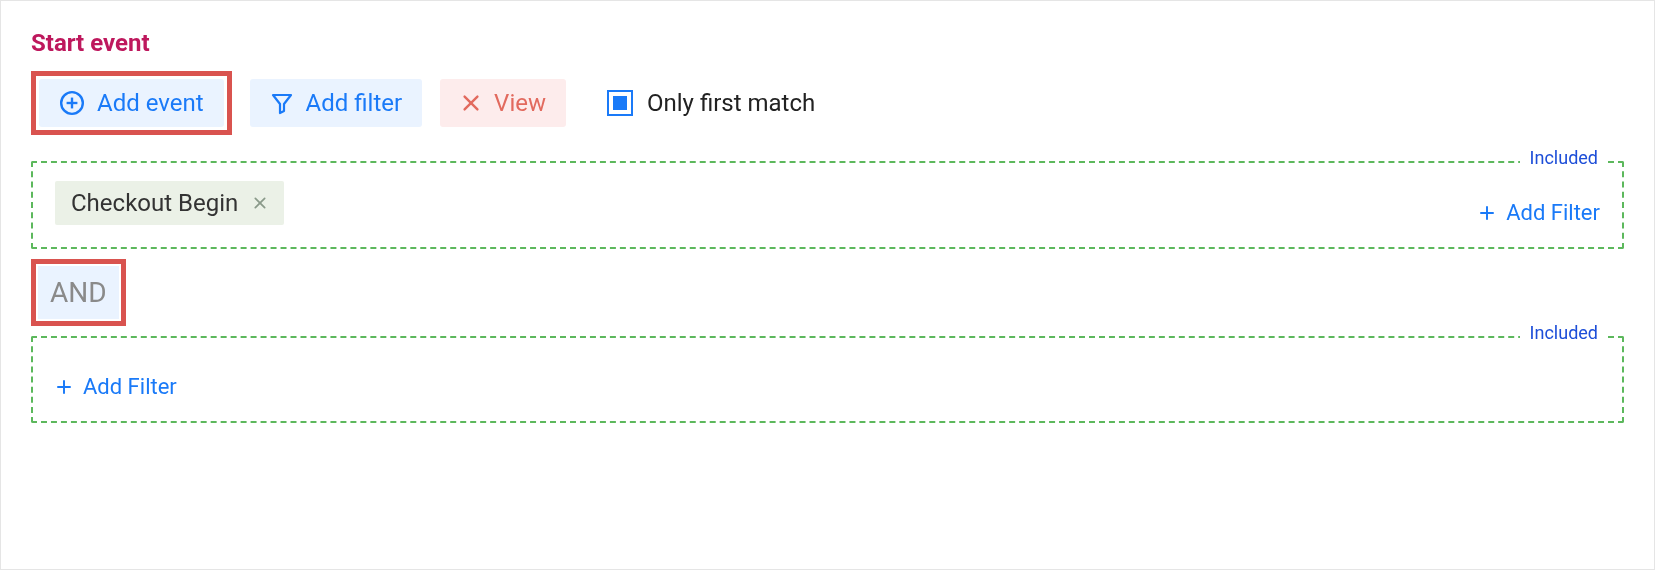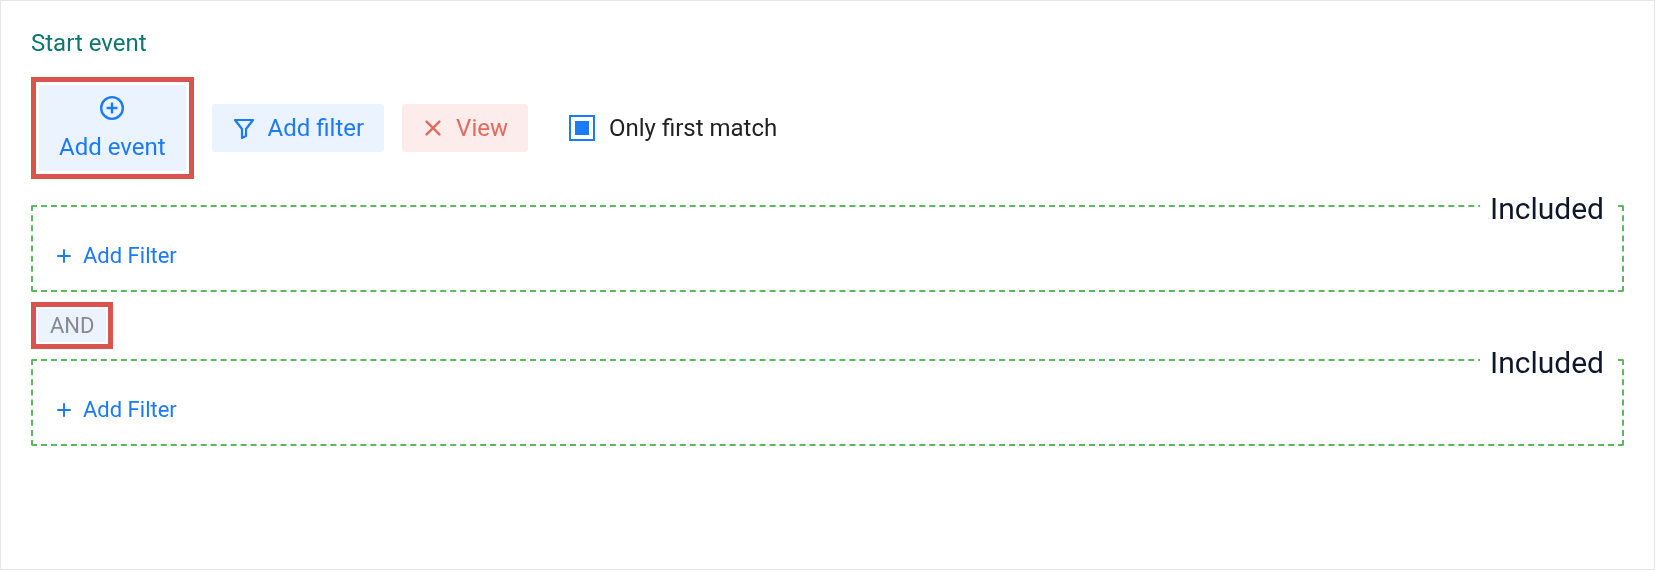--- a/index.html
+++ b/index.html
@@ -10,24 +10,24 @@
     color: #222;
   }
   .panel {
     width: 1655px;
     height: 570px;
     border: 1px solid #e5e5e5;
     padding: 28px 30px 20px 30px;
     position: relative;
   }
   .section-title {
-    color: #0f766e;
-    font-size: 24px;
-    font-weight: 400;
-    margin-bottom: 20px;
+    color: #be185d;
+    font-size: 24px;
+    font-weight: 700;
+    margin-bottom: 14px;
   }
   .section-desc {
     color: #9b9b9b;
     font-size: 24px;
     margin-bottom: 30px;
   }
   .toolbar {
     display: flex;
     align-items: center;
     gap: 18px;
@@ -41,21 +41,20 @@
     font-size: 24px;
     cursor: pointer;
     border: none;
     border-radius: 3px;
     background: transparent;
     font-family: inherit;
   }
   .btn-add-event {
     background: #eaf3ff;
     color: #1a7af8;
-    flex-direction: column;
   }
   .btn-add-event-wrap {
     border: 5px solid #d9534f;
     padding: 3px;
   }
   .btn-add-filter {
     background: #eaf3ff;
     color: #1a7af8;
   }
   .btn-clear {
@@ -87,25 +86,25 @@
   .group {
     position: relative;
     border: 2px dashed #5cb85c;
     border-radius: 2px;
     padding: 18px 22px 22px 22px;
     margin-bottom: 0;
   }
   .group-legend {
     position: absolute;
     top: -16px;
-    right: 8px;
+    right: 14px;
     background: #fff;
     padding: 0 10px;
-    color: #0f172a;
-    font-size: 30px;
+    color: #1d4ed8;
+    font-size: 18px;
   }
   .group-body {
     display: flex;
     align-items: flex-start;
     justify-content: space-between;
   }
   .chip {
     display: inline-flex;
     align-items: center;
     gap: 14px;
@@ -135,22 +134,22 @@
 
   .and-wrap {
     border: 5px solid #d9534f;
     padding: 2px;
     display: inline-block;
     margin: 10px 0 10px 0;
   }
   .and-badge {
     background: #eaf3ff;
     color: #8a8a8a;
-    font-size: 22px;
-    padding: 4px 12px;
+    font-size: 28px;
+    padding: 10px 12px;
     display: inline-block;
     cursor: pointer;
   }
 
   .icon { display: inline-flex; align-items: center; justify-content: center; }
   svg { display: block; }
 </style>
 </head>
 <body>
 
@@ -193,51 +192,60 @@
     </button>
 
     <label class="checkbox-wrap">
       <span class="checkbox">
         <span class="checkbox-fill"></span>
       </span>
       <span>Only first match</span>
     </label>
 
   </div>
+
+  
+  <div class="group">
+    <span class="group-legend">Included</span>
+    <div class="group-body">
+      <span class="chip">
+        <span>Checkout Begin</span>
+        <span class="chip-remove">
+          <svg width="16" height="16" viewBox="0 0 24 24" fill="none" stroke="#8a9a8a" stroke-width="2.6" stroke-linecap="round">
+            <line x1="5" y1="5" x2="19" y2="19"></line>
+            <line x1="19" y1="5" x2="5" y2="19"></line>
+          </svg>
+        </span>
+      </span>
+      <span class="add-filter-link">
+        <span class="icon">
+          <svg width="18" height="18" viewBox="0 0 24 24" fill="none" stroke="#1a7af8" stroke-width="2.6" stroke-linecap="round">
+            <line x1="12" y1="4" x2="12" y2="20"></line>
+            <line x1="4" y1="12" x2="20" y2="12"></line>
+          </svg>
+        </span>
+        <span>Add Filter</span>
+      </span>
+    </div>
+  </div>
+
+  
+  <span class="and-wrap">
+    <span class="and-badge">AND</span>
+  </span>
 
   
   <div class="group">
     <span class="group-legend">Included</span>
     <div class="group-body">
       <span class="add-filter-link">
         <span class="icon">
           <svg width="18" height="18" viewBox="0 0 24 24" fill="none" stroke="#1a7af8" stroke-width="2.6" stroke-linecap="round">
             <line x1="12" y1="4" x2="12" y2="20"></line>
             <line x1="4" y1="12" x2="20" y2="12"></line>
           </svg>
         </span>
         <span>Add Filter</span>
       </span>
     </div>
   </div>
 
-  
-  <span class="and-wrap">
-    <span class="and-badge">AND</span>
-  </span>
-
-  
-  <div class="group">
-    <span class="group-legend">Included</span>
-    <div class="group-body">
-      <span class="add-filter-link">
-        <span class="icon">
-          <svg width="18" height="18" viewBox="0 0 24 24" fill="none" stroke="#1a7af8" stroke-width="2.6" stroke-linecap="round">
-            <line x1="12" y1="4" x2="12" y2="20"></line>
-            <line x1="4" y1="12" x2="20" y2="12"></line>
-          </svg>
-        </span>
-        <span>Add Filter</span>
-      </span>
-    </div>
-  </div>
-
 </div>
 
 </body></html>

